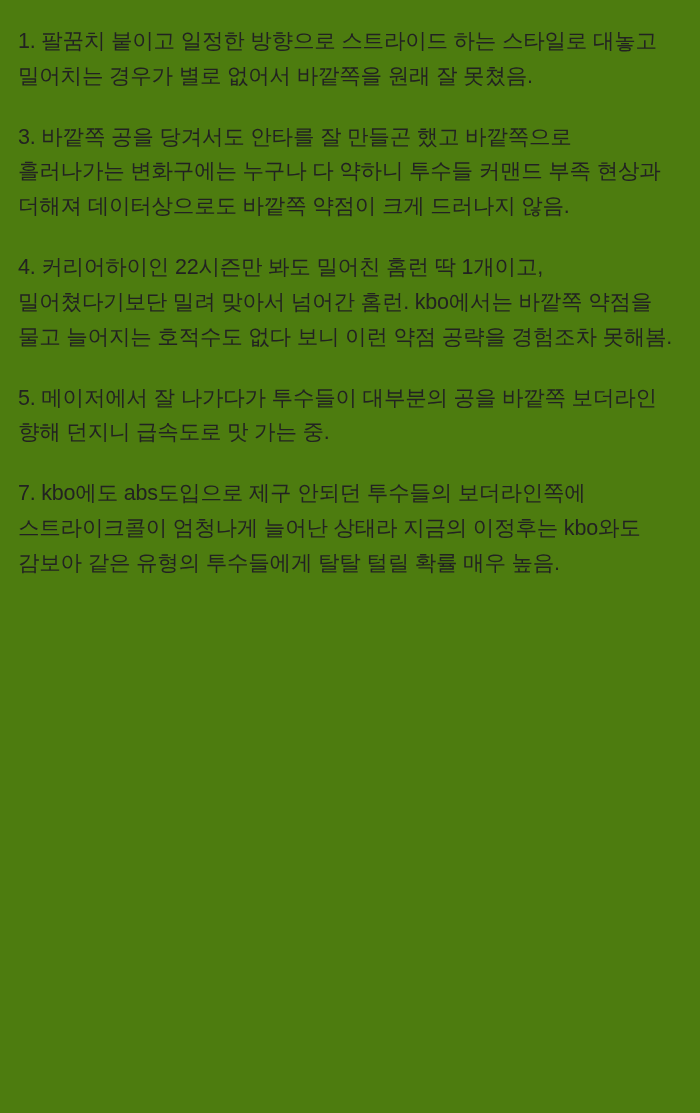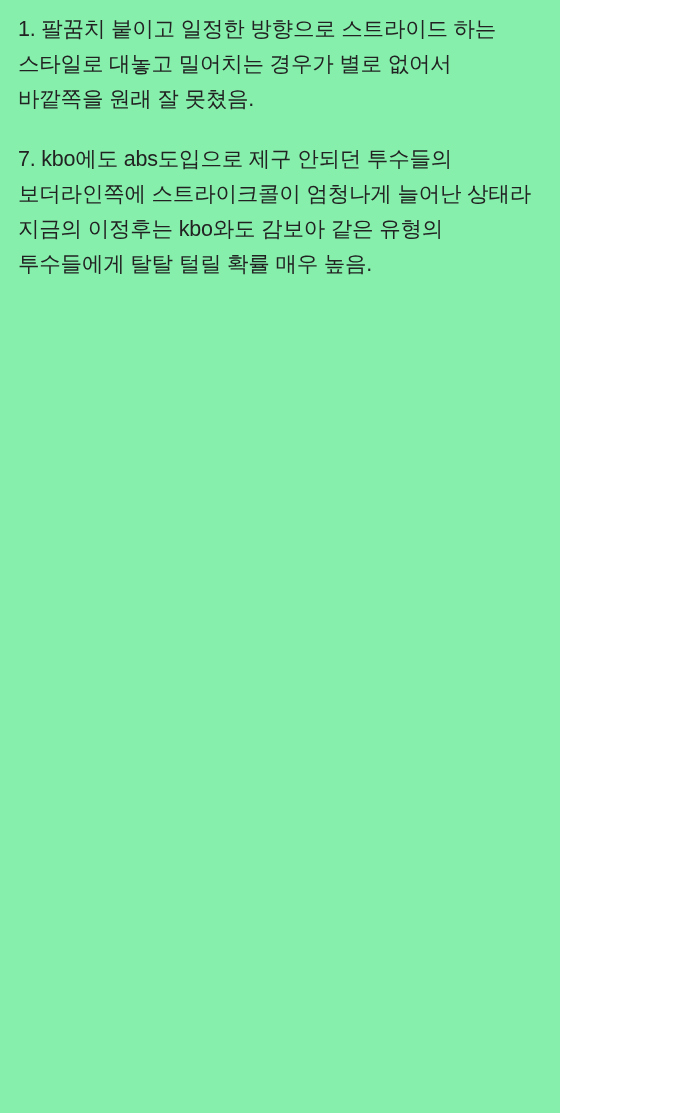--- a/index.html
+++ b/index.html
@@ -8,39 +8,42 @@
   }
   body {
     width: 700px;
     min-height: 1113px;
     background: #ffffff;
     font-family: "Liberation Sans", sans-serif;
     color: #222222;
     -webkit-font-smoothing: antialiased;
   }
   .page {
-    width: 560px;
+    width: 700px;
     min-height: 1113px;
     box-sizing: border-box;
-    padding: 12px 18px 14px 18px;
-    background: #86efac;
+    padding: 24px 18px 14px 18px;
+    background: #4d7c0f;
   }
   .para {
     font-size: 21.5px;
     line-height: 1.62;
     letter-spacing: -0.2px;
     color: #222222;
     margin: 0 0 26px 0;
     word-break: keep-all;
     text-align: left;
     white-space: normal;
   }
   .para:last-child {
     margin-bottom: 5px;
   }
 </style>
 </head>
 <body>
 
 <div class="page">
   <p class="para">1. 팔꿈치 붙이고 일정한 방향으로 스트라이드 하는 스타일로 대놓고 밀어치는 경우가 별로 없어서 바깥쪽을 원래 잘 못쳤음.</p>
+  <p class="para">3. 바깥쪽 공을 당겨서도 안타를 잘 만들곤 했고 바깥쪽으로 흘러나가는 변화구에는 누구나 다 약하니 투수들 커맨드 부족 현상과 더해져 데이터상으로도 바깥쪽 약점이 크게 드러나지 않음.</p>
+  <p class="para">4. 커리어하이인 22시즌만 봐도 밀어친 홈런 딱 1개이고, 밀어쳤다기보단 밀려 맞아서 넘어간 홈런. kbo에서는 바깥쪽 약점을 물고 늘어지는 호적수도 없다 보니 이런 약점 공략을 경험조차 못해봄.</p>
+  <p class="para">5. 메이저에서 잘 나가다가 투수들이 대부분의 공을 바깥쪽 보더라인 향해 던지니 급속도로 맛 가는 중.</p>
   <p class="para">7. kbo에도 abs도입으로 제구 안되던 투수들의 보더라인쪽에 스트라이크콜이 엄청나게 늘어난 상태라 지금의 이정후는 kbo와도 감보아 같은 유형의 투수들에게 탈탈 털릴 확률 매우 높음.</p>
 </div>
 
 </body></html>

